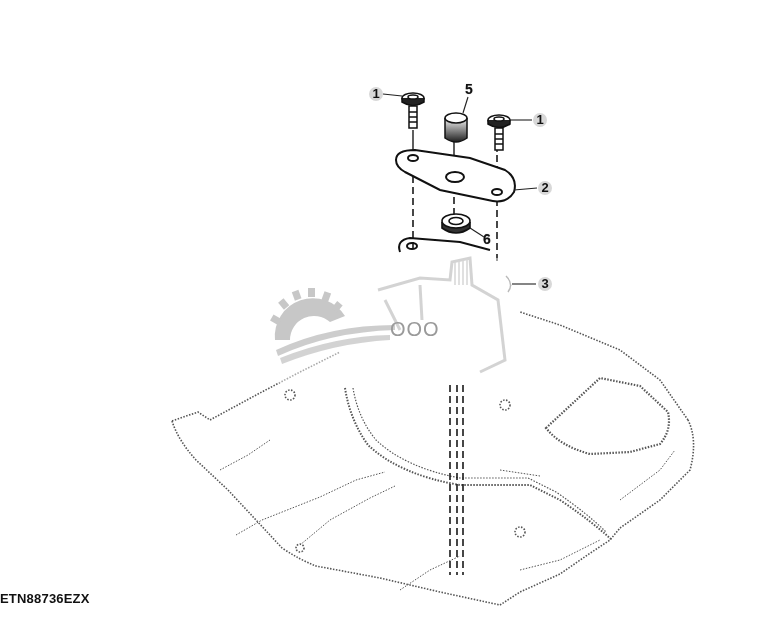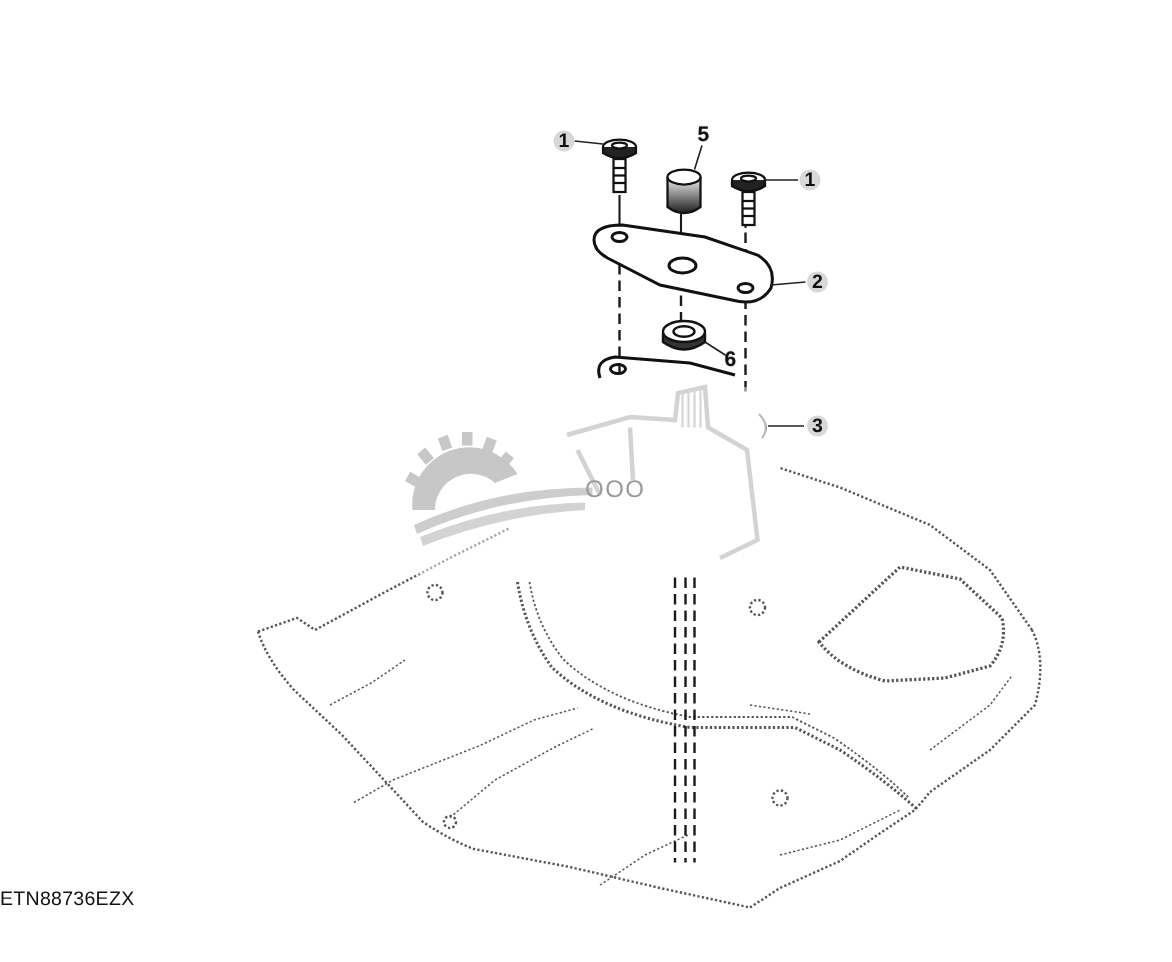--- a/index.html
+++ b/index.html
@@ -4,24 +4,24 @@
 <style>
   html, body { margin: 0; padding: 0; background: #ffffff; }
   body { width: 781px; height: 641px; position: relative; overflow: hidden;
          font-family: "Liberation Sans", sans-serif; }
   .canvas { position: absolute; left: 0; top: 0; width: 781px; height: 641px; }
   .callout { position: absolute; width: 14px; height: 14px; border-radius: 50%;
              background: #d8d8d8; color: #111; font-weight: bold; font-size: 13px;
              line-height: 14px; text-align: center; font-family: "Liberation Sans", sans-serif; }
   .callout-plain { position: absolute; color: #111; font-weight: bold; font-size: 14px;
                    font-family: "Liberation Sans", sans-serif; text-shadow: 0 0 1px #999; }
-  .figure-id { position: absolute; left: 0; top: 591px; font-size: 13px; font-weight: normal;
+  .figure-id { position: absolute; left: 0; top: 591px; font-size: 13px; font-weight: bold;
                color: #111; letter-spacing: 0.2px; font-family: "Liberation Sans", sans-serif; }
   .wm-text { position: absolute; font-family: "Liberation Serif", serif; color: #9a9a9a; }
-  .wm-ooo { left: 390px; top: 318px; font-size: 16px; font-family: "Liberation Sans", sans-serif; letter-spacing: 1px; }
+  .wm-ooo { left: 390px; top: 318px; font-size: 20px; font-family: "Liberation Sans", sans-serif; letter-spacing: 1px; }
   .wm-name { left: 307px; top: 336px; font-size: 30px; letter-spacing: -0.5px; }
 </style>
 </head>
 <body>
 
 <div class="canvas">
   <svg width="781" height="641" viewBox="0 0 781 641">
     <defs>
       <linearGradient id="bodyGrad" x1="0" y1="0" x2="0" y2="1">
         <stop offset="0" stop-color="#f4f4f4"></stop>

